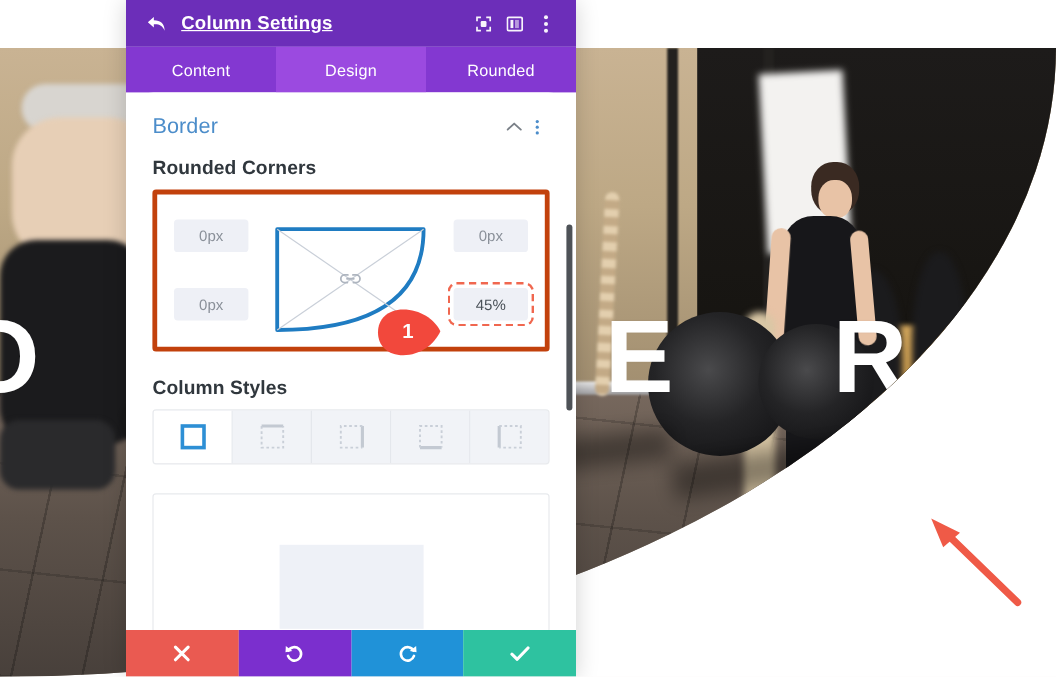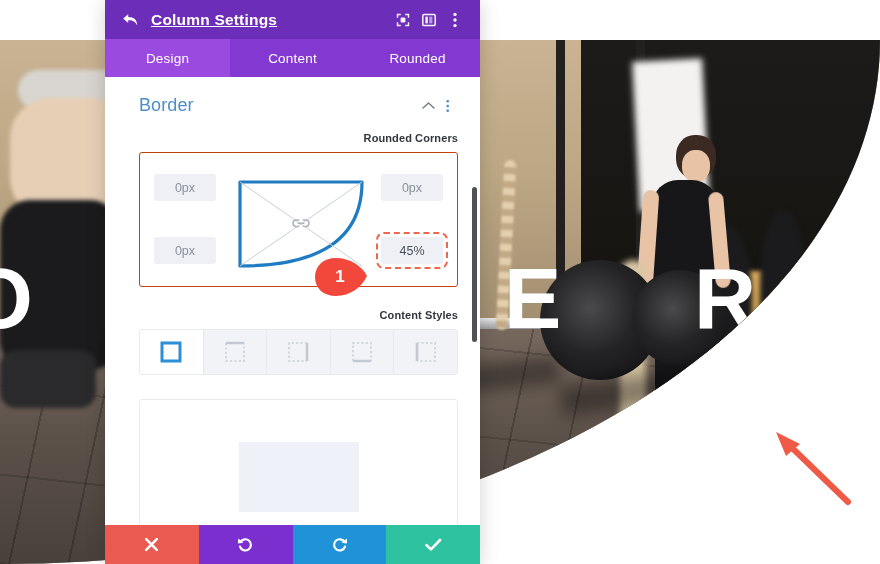--- a/index.html
+++ b/index.html
@@ -111,38 +111,37 @@
 
   .modal-tabs{ height:38px; background:#8338d1; display:flex; flex:0 0 auto; }
   .tab{
     flex:1 1 0; display:flex; align-items:center; justify-content:center;
     font-size:13.5px; color:#ffffff; cursor:pointer; letter-spacing:.2px;
   }
   .tab.active{ background:#9b4ae0; font-weight:400; }
 
   .modal-body{
     flex:1 1 auto; background:#fff; overflow:hidden; position:relative;
-    padding:0 0 0 12px;
+    padding:0 0 0 0;
     border-radius:23px;
   }
   .body-inner{ padding:18px 22px 0 22px; }
 
   .section-head{ display:flex; align-items:center; margin-bottom:16px; }
   .section-title{ font-size:18px; color:#4c8dca; font-weight:400; letter-spacing:.1px; }
   .sh-spacer{ flex:1 1 auto; }
   .sh-icon{ width:20px; height:18px; display:flex; align-items:center; justify-content:center; cursor:pointer; }
 
   .field-label{
-    font-size:11px; color:#30373d; font-weight:700; margin-bottom:8px;
+    font-size:16px; color:#30373d; font-weight:700; margin-bottom:8px;
     letter-spacing:.1px;
-    text-align:right;
   }
 
   .corner-box{
-    border:1px solid #c2410c; border-radius:3px; background:#fff;
+    border:4px solid #c2410c; border-radius:3px; background:#fff;
     height:135px; position:relative; margin-bottom:22px;
   }
   .corner-input{
     position:absolute; width:62px; height:27px; background:#eef0f6;
     border-radius:3px; display:flex; align-items:center; justify-content:center;
     font-size:12.5px; color:#8a9099; cursor:text;
   }
   .ci-tl{ left:14px; top:21px; }
   .ci-tr{ right:14px; top:21px; }
   .ci-bl{ left:14px; bottom:22px; }
@@ -292,22 +291,22 @@
       <div class="mh-icon">
         <svg width="4" height="16" viewBox="0 0 4 16">
           <circle cx="2" cy="2.4" r="1.7" fill="#ffffff"></circle>
           <circle cx="2" cy="8" r="1.7" fill="#ffffff"></circle>
           <circle cx="2" cy="13.6" r="1.7" fill="#ffffff"></circle>
         </svg>
       </div>
     </div>
 
     <div class="modal-tabs">
+      <div class="tab">Content</div>
       <div class="tab active">Design</div>
-      <div class="tab">Content</div>
       <div class="tab">Rounded</div>
     </div>
 
     <div class="modal-body">
       <div class="body-inner">
 
         <div class="section-head">
           <div class="section-title">Border</div>
           <div class="sh-spacer"></div>
           <div class="sh-icon">
@@ -340,21 +339,21 @@
 
           <div class="link-icon">
             <svg width="18" height="14" viewBox="0 0 18 14">
               <path d="M6.5 9.5 H4.2 A3.2 3.2 0 0 1 4.2 3.1 H6.9" fill="none" stroke="#aeb5bf" stroke-width="1.5" stroke-linecap="round"></path>
               <path d="M11.1 3.1 H13.8 A3.2 3.2 0 0 1 13.8 9.5 H11.5" fill="none" stroke="#aeb5bf" stroke-width="1.5" stroke-linecap="round"></path>
               <line x1="6.2" y1="6.3" x2="11.8" y2="6.3" stroke="#aeb5bf" stroke-width="1.5" stroke-linecap="round"></line>
             </svg>
           </div>
         </div>
 
-        <div class="field-label">Content Styles</div>
+        <div class="field-label">Column Styles</div>
 
         <div class="bs-row">
           <div class="bs-opt active">
             <svg width="22" height="22" viewBox="0 0 22 22">
               <rect x="2" y="2" width="18" height="18" fill="none" stroke="#2d8fd5" stroke-width="3"></rect>
             </svg>
           </div>
           <div class="bs-opt">
             <svg width="22" height="22" viewBox="0 0 22 22">
               <path d="M2 2 H20" stroke="#c3c9d2" stroke-width="2.6" fill="none"></path>

